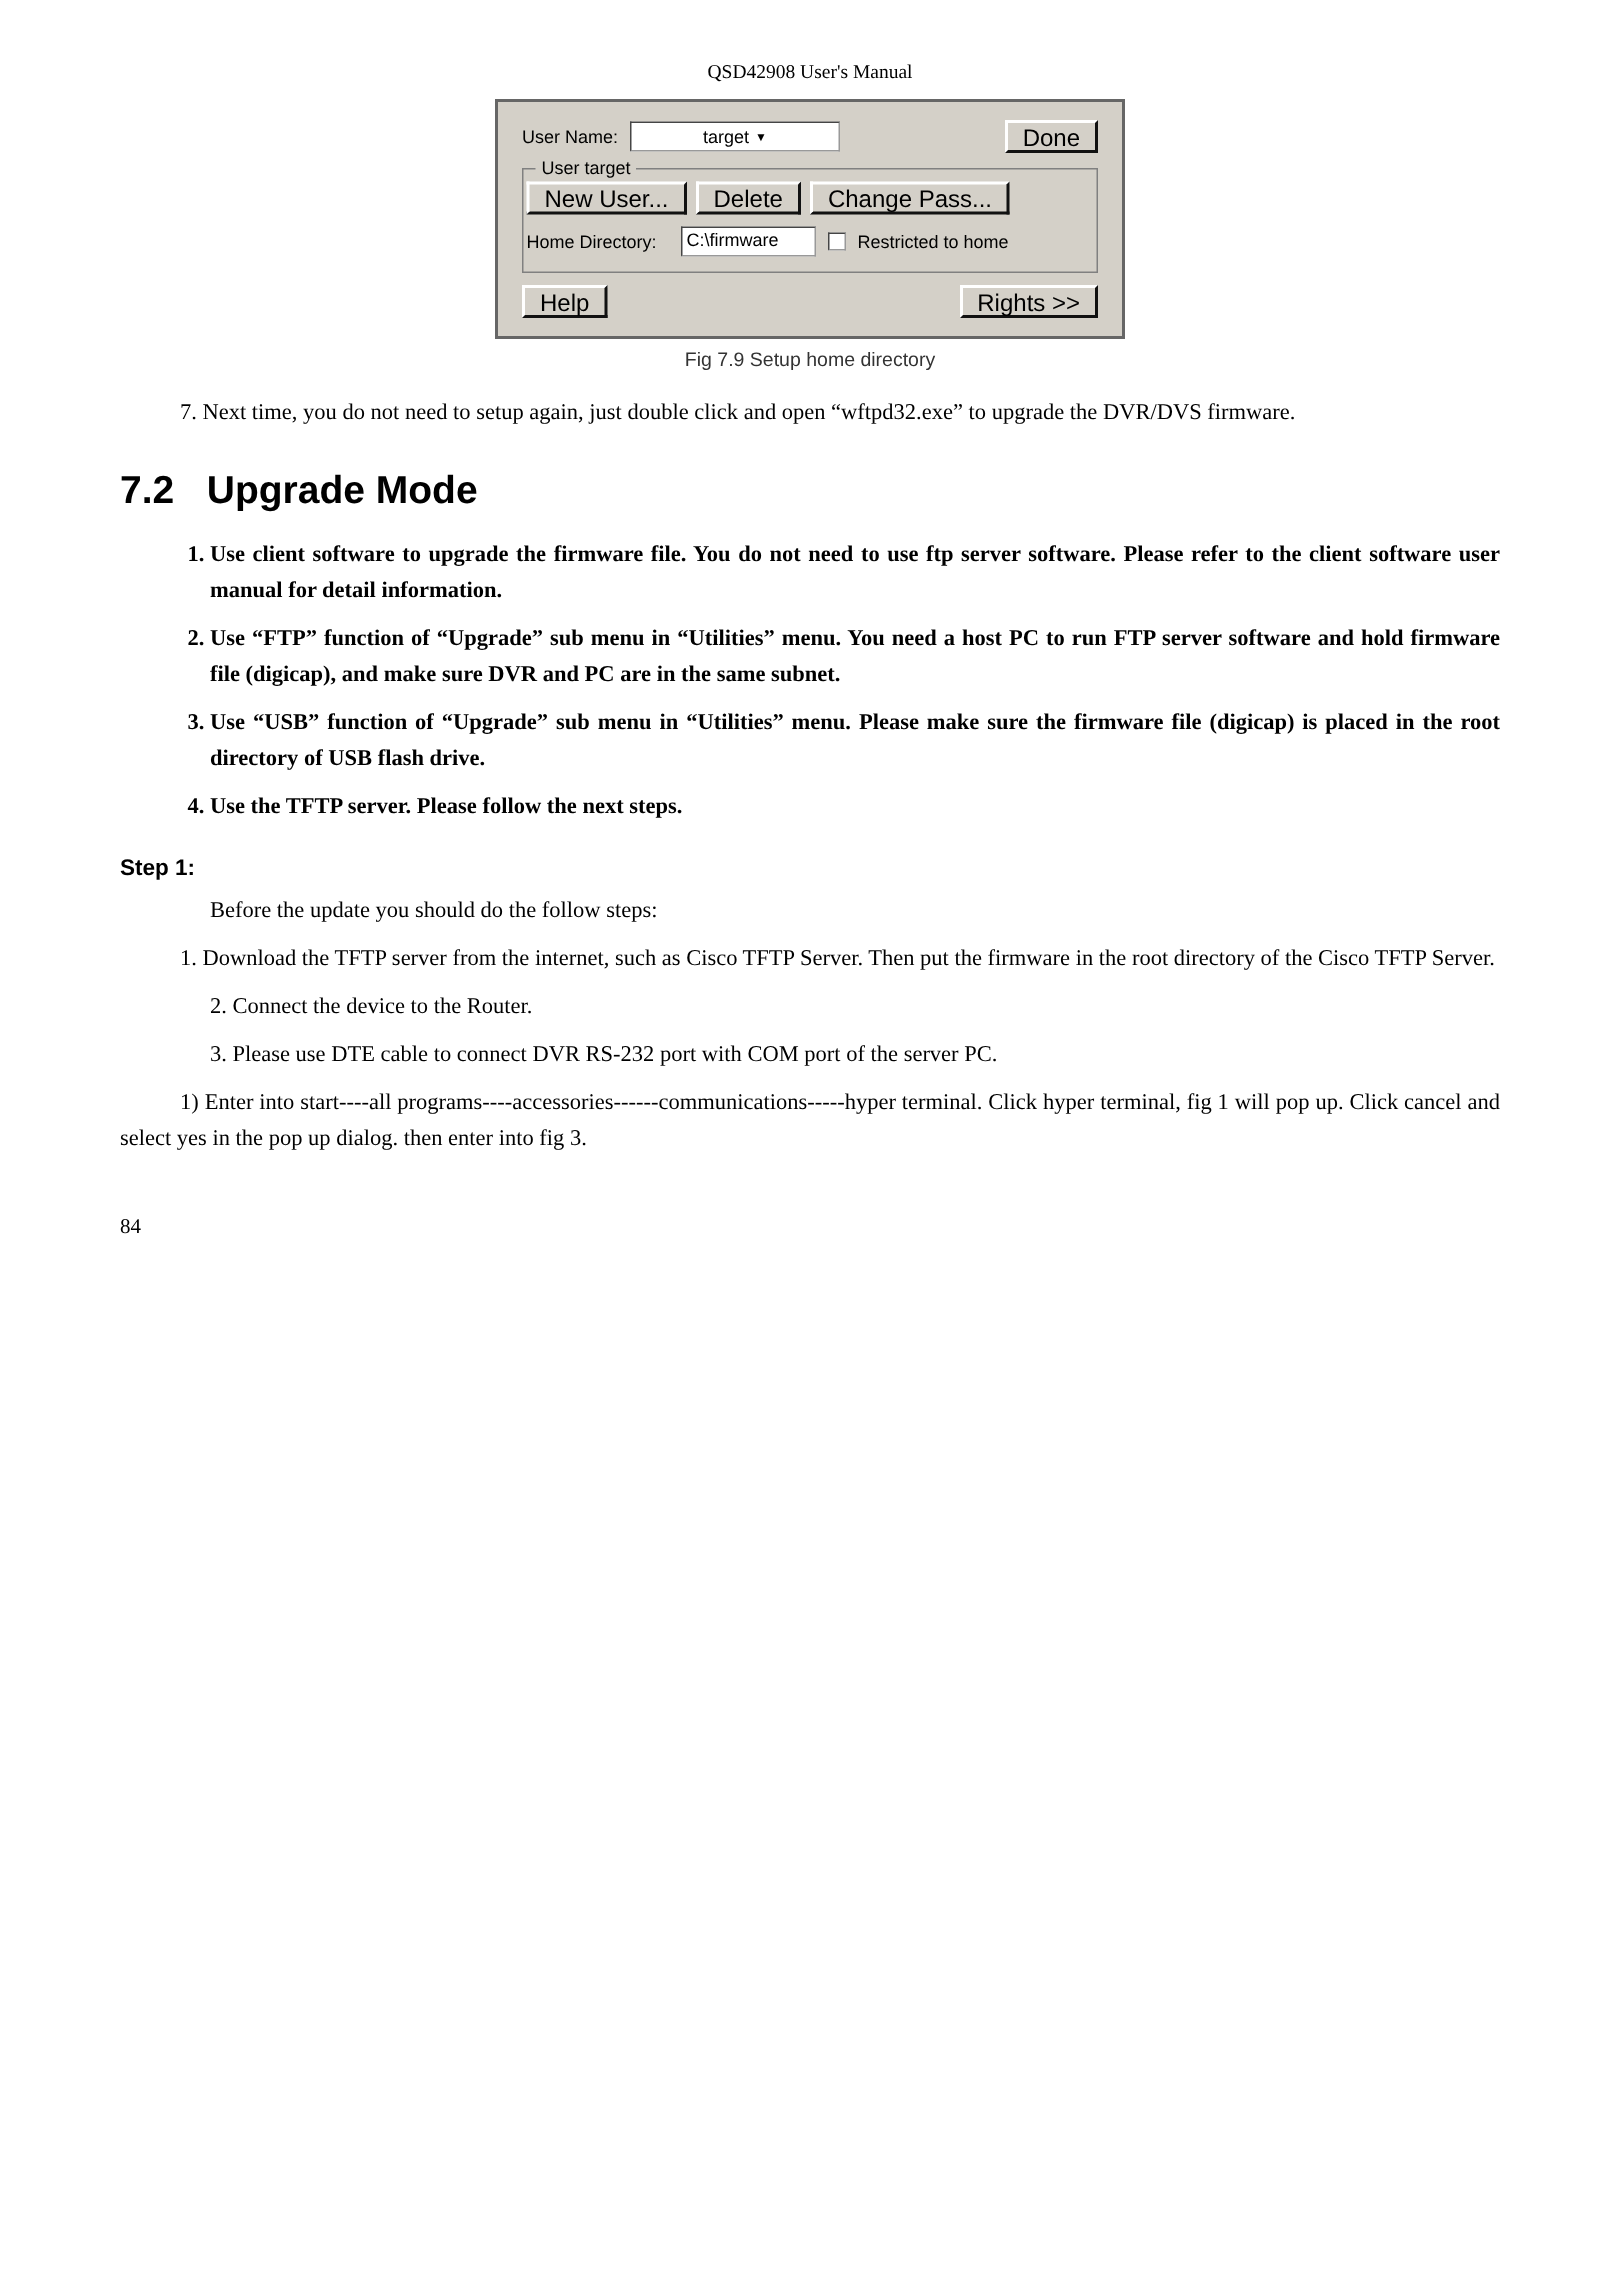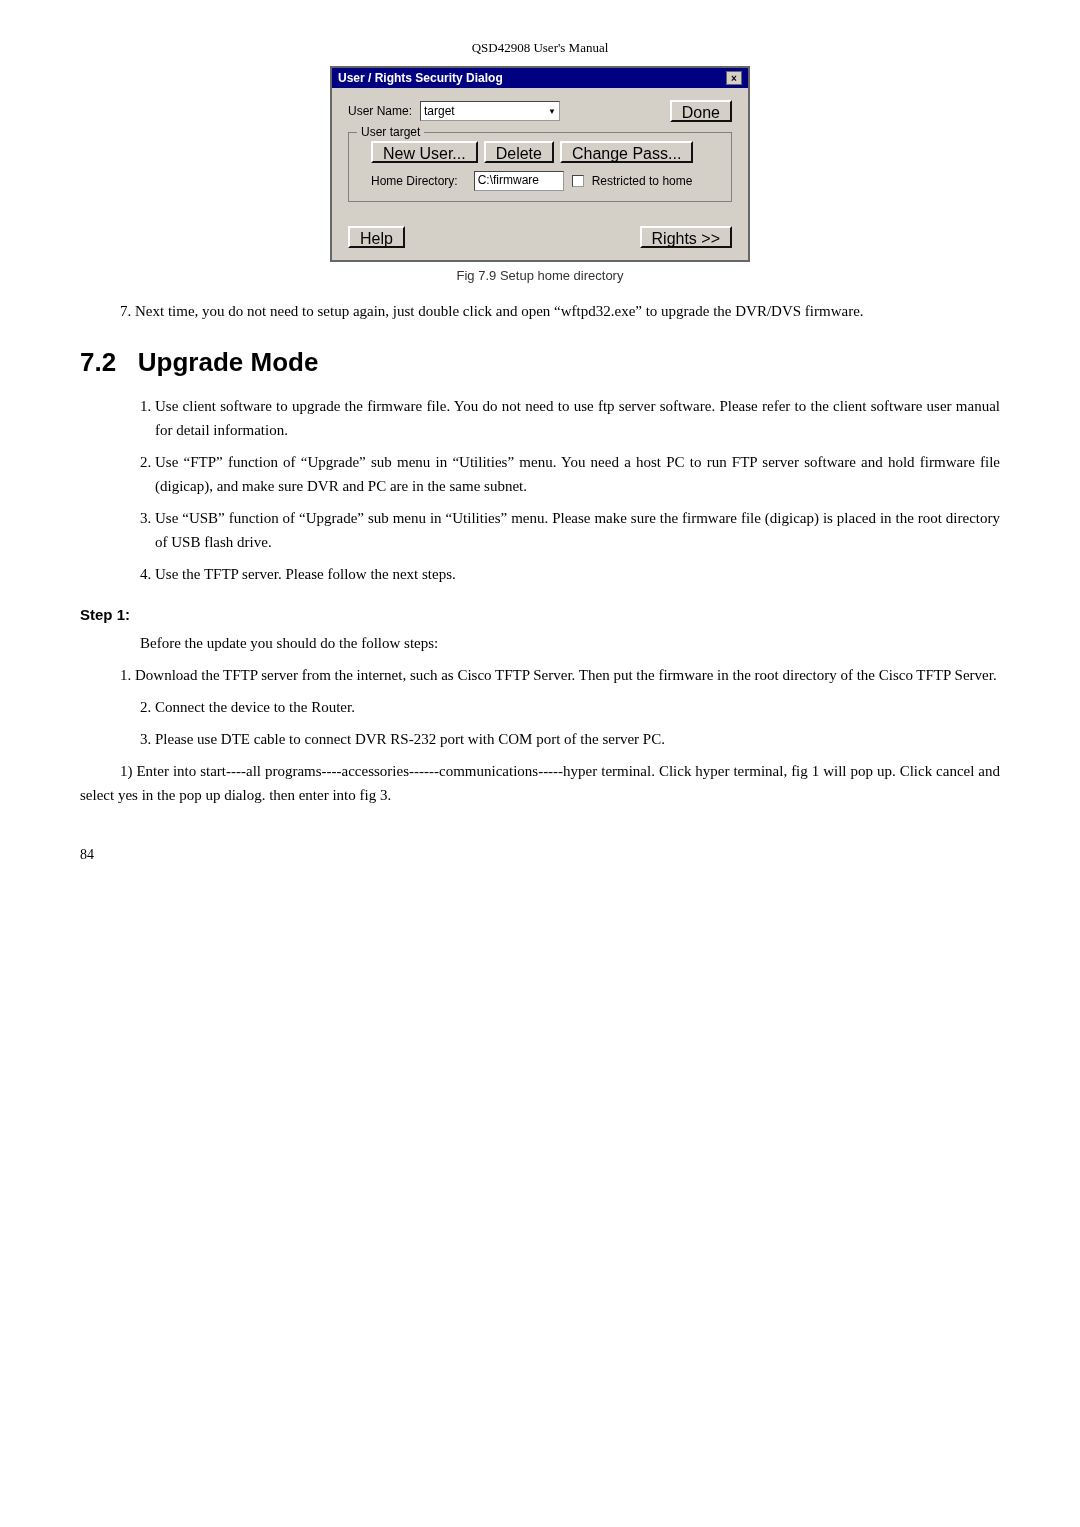--- a/index.html
+++ b/index.html
@@ -88,21 +88,21 @@
 
     .dialog-dropdown {
       border: 1px inset #999;
       background: #fff;
       height: 20px;
       font-size: 12px;
       padding: 1px 3px;
       flex: 1;
       display: flex;
       align-items: center;
-      justify-content: space-between;
+      justify-content: center;
     }
 
     .dropdown-arrow {
       font-size: 8px;
       color: #000;
       margin-left: 4px;
     }
 
     .dialog-button {
       background: #d4d0c8;
@@ -111,22 +111,22 @@
       border-bottom-color: #666;
       font-size: 16px;
       padding: 2px 10px;
       cursor: pointer;
       white-space: nowrap;
       height: 22px;
     }
 
     .dialog-group {
       border: 1px solid #808080;
-      padding: 8px 10px 10px 22px;
-      margin-bottom: 24px;
+      padding: 8px 10px 10px 2px;
+      margin-bottom: 8px;
       position: relative;
     }
 
     .dialog-group-legend {
       position: absolute;
       top: -8px;
       left: 8px;
       background: #d4d0c8;
       padding: 0 4px;
       font-size: 12px;
@@ -184,22 +184,23 @@
       margin: 24px 0 16px 0;
       font-family: Arial, sans-serif;
     }
 
     .section-number {
       font-size: 26px;
       font-weight: bold;
     }
 
     .ol-list {
-      margin-left: 75px;
+      margin-left: 60px;
       margin-bottom: 12px;
+      font-weight: bold;
     }
 
     .ol-list li {
       text-align: justify;
       line-height: 1.6;
       margin-bottom: 8px;
     }
 
     .step-heading {
       font-weight: bold;
@@ -236,26 +237,20 @@
 </head>
 <body>
 
 <div class="page-header">
   <span>QSD42908 User's Manual</span>
 </div>
 
 <div class="dialog-wrapper">
   <div class="dialog-box">
 
-    <div class="dialog-titlebar">
-      <span>User / Rights Security Dialog</span>
-      <div class="dialog-close-btn">
-        <span>×</span>
-      </div>
-    </div>
 
     <div class="dialog-body">
 
       <div class="dialog-row">
         <span class="dialog-label">User Name:</span>
         <div class="dialog-dropdown" style="width:140px; flex: none;">
           <span>target</span>
           <span class="dropdown-arrow">▼</span>
         </div>
         <div style="flex:1;"></div>

